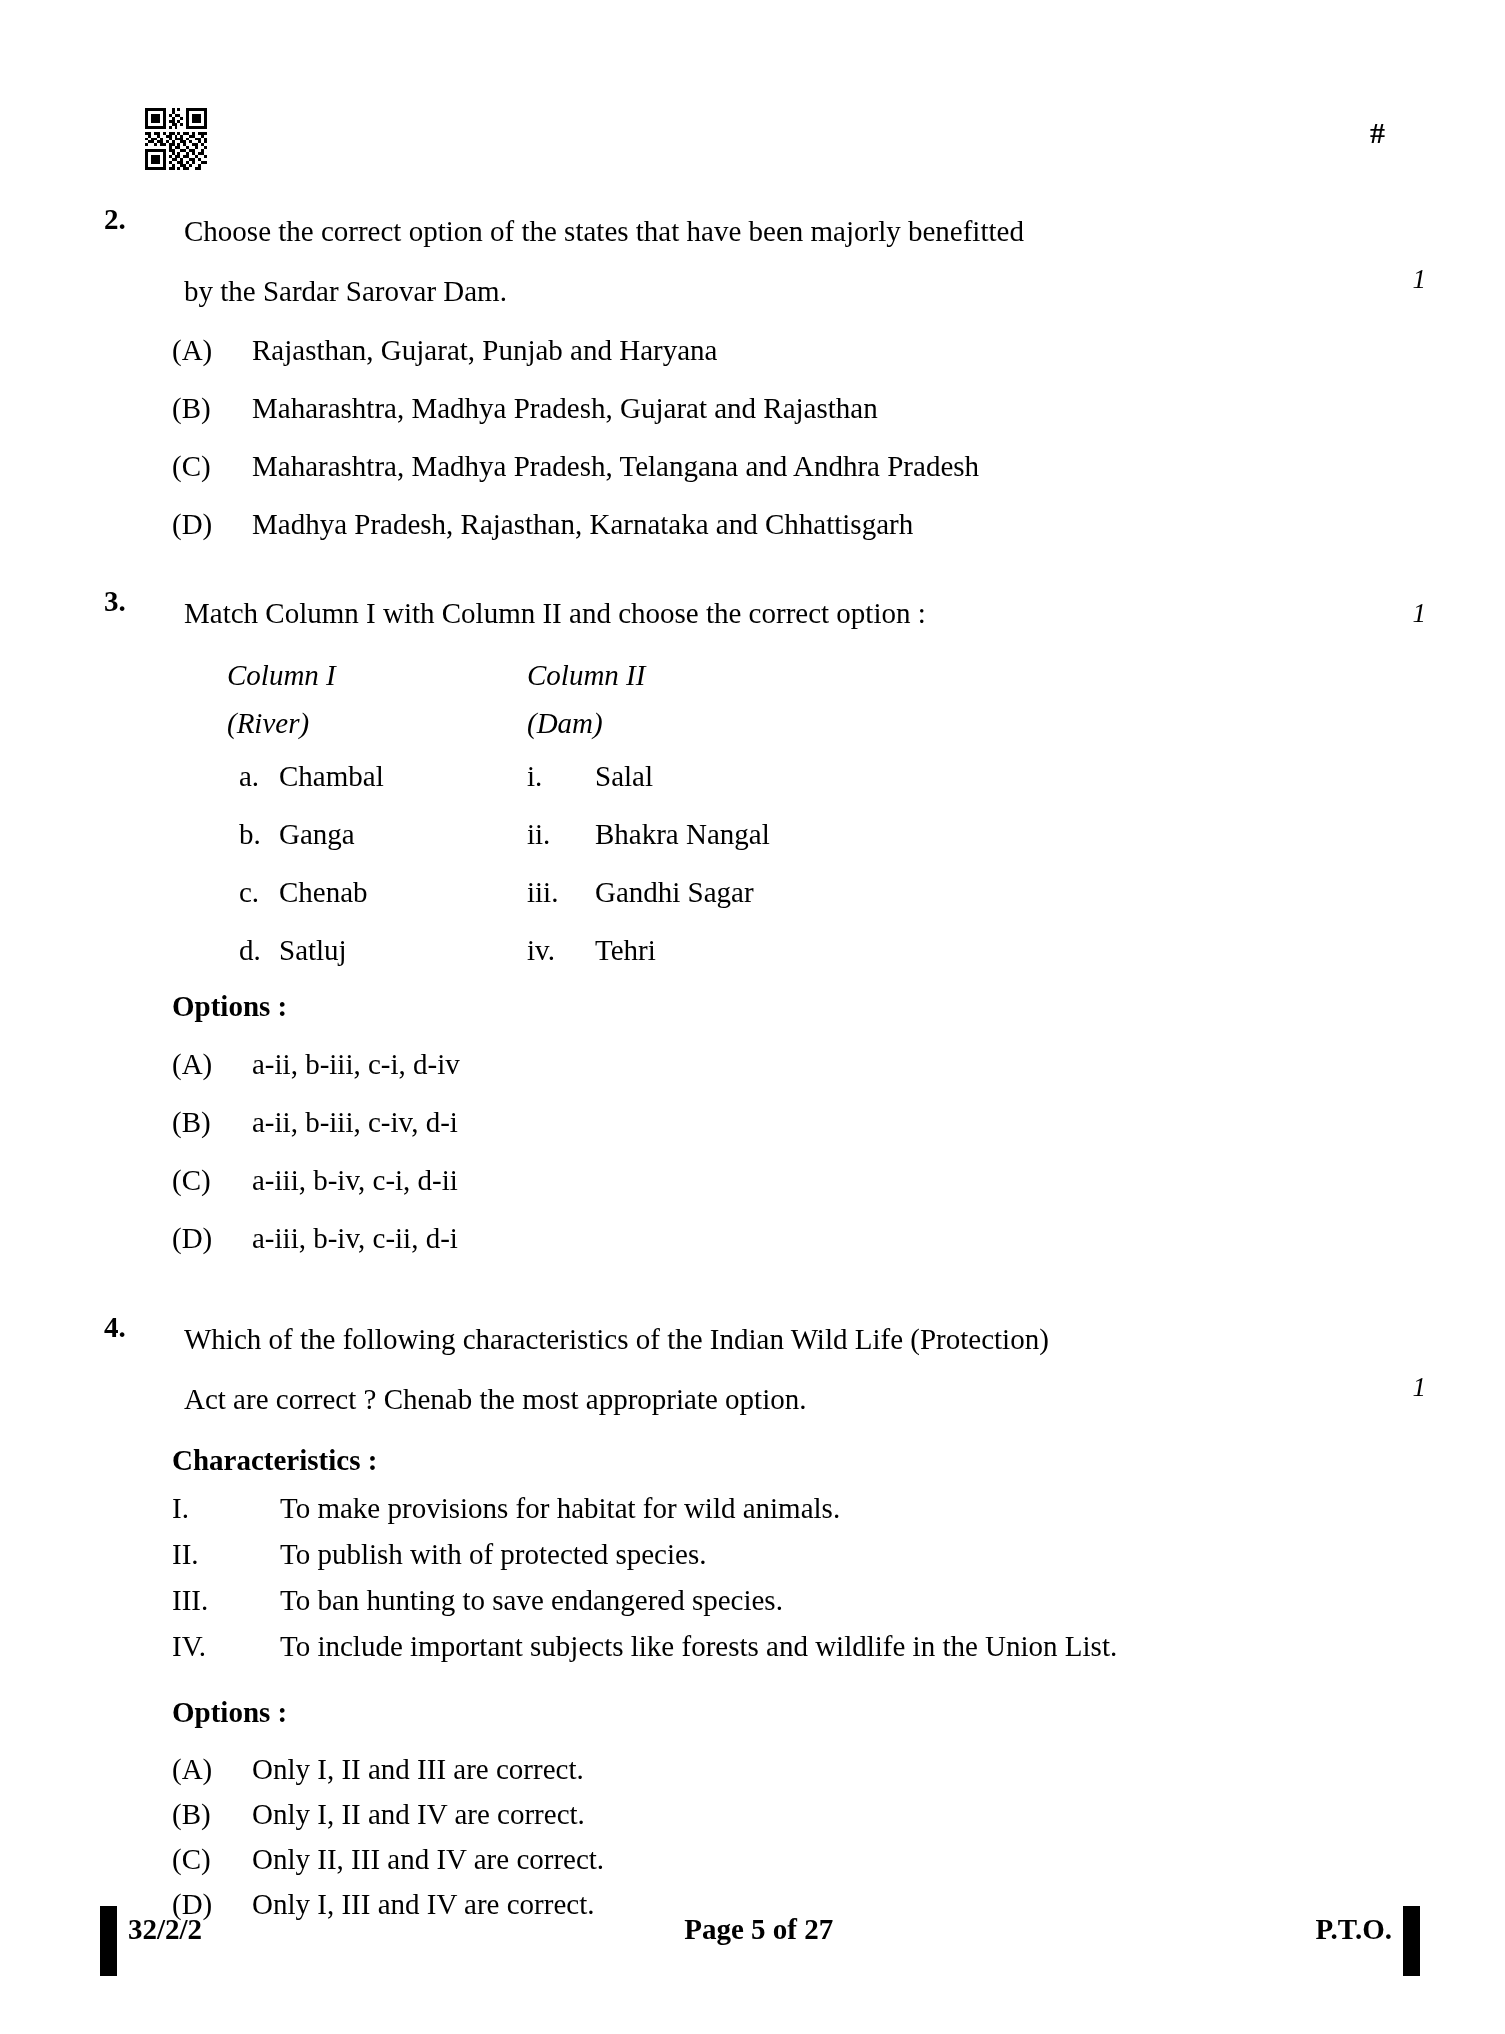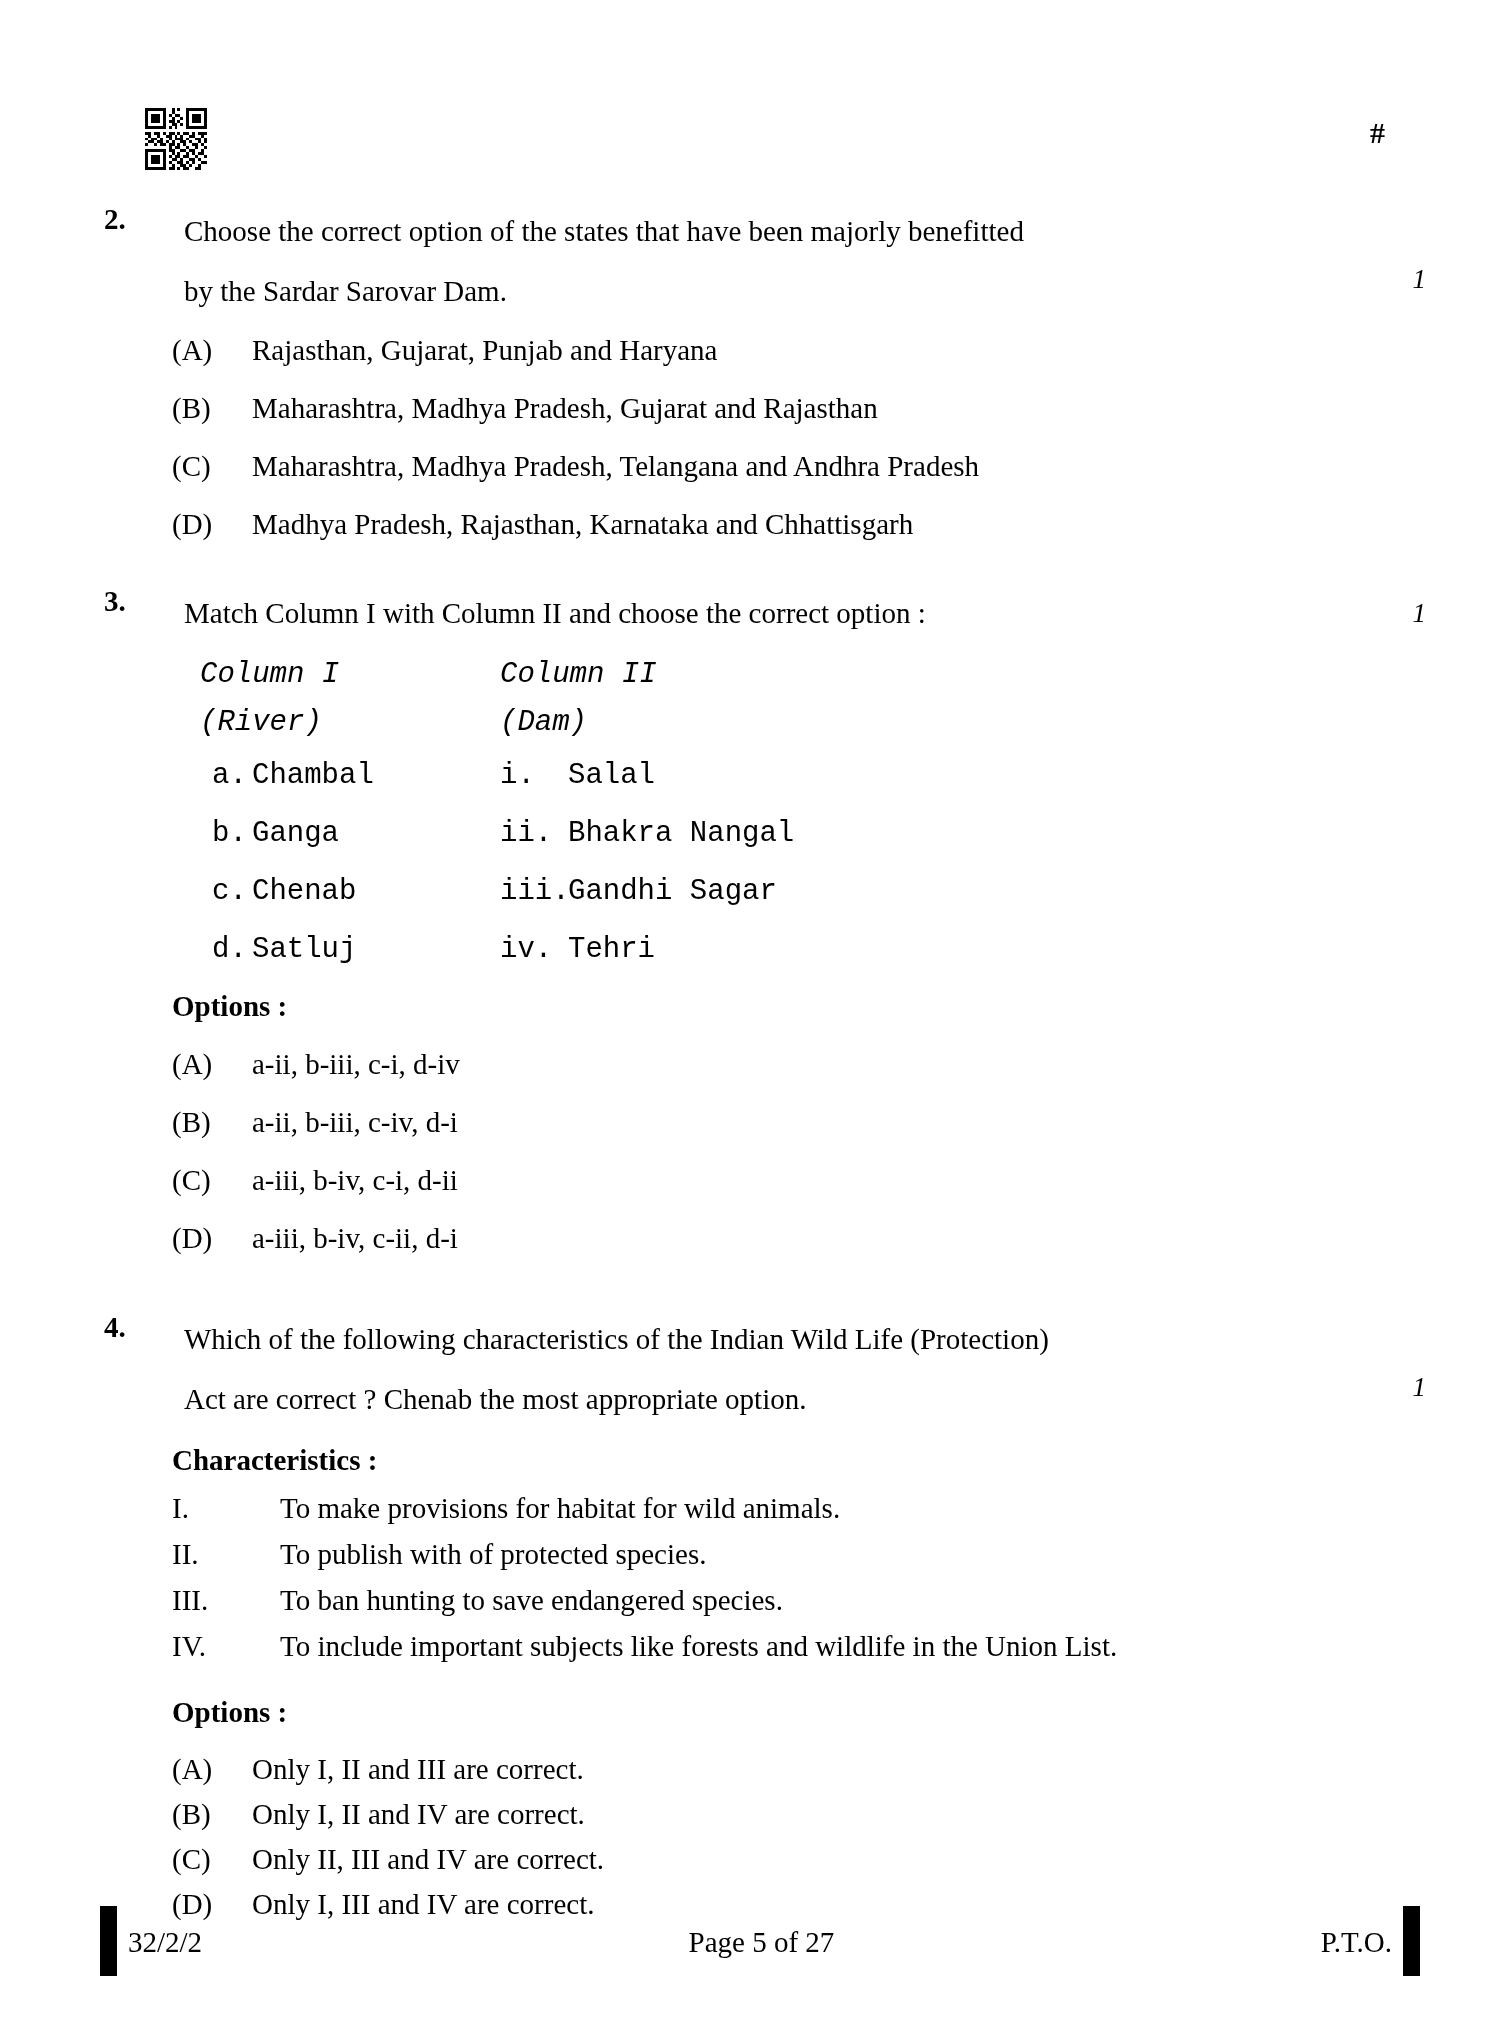--- a/index.html
+++ b/index.html
@@ -114,22 +114,21 @@
     line-height: 45px;
   }
 
   
   .options.wide .opt { margin-bottom: 12px; }
   .options.narrow .opt { margin-bottom: 0; }
 
   
   .match-wrap {
     margin-top: 14px;
-    margin-left: 28px;
-    font-family: Liberation Mono, monospace;
+    margin-left: 55px;
   }
   .match-head {
     display: flex;
     font-style: italic;
     font-size: 29px;
     line-height: 48px;
   }
   .match-head .c1 { width: 300px; flex: 0 0 300px; }
   .match-head .c2 { flex: 1 1 auto; }
   .match-row {
@@ -176,24 +175,24 @@
   }
   .bar.left { left: 0; }
   .bar.right { right: 0; }
   .footer-inner {
     position: absolute;
     left: 28px;
     right: 28px;
     top: 0;
     height: 70px;
     display: flex;
-    align-items: center;
+    align-items: flex-start;
     justify-content: space-between;
     font-size: 29px;
-    font-weight: 400;
+    font-weight: 700;
     line-height: 42px;
     padding-top: 2px;
     box-sizing: border-box;
     gap: 20px;
   }
   .footer-center { flex: 1 1 auto; text-align: center; }
   .footer-left { flex: 0 0 auto; }
   .footer-right { flex: 0 0 auto; }
 </style>
 </head>

